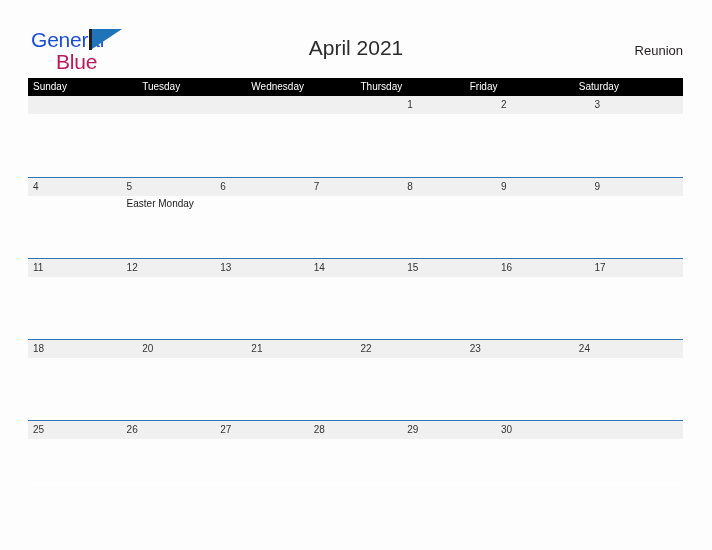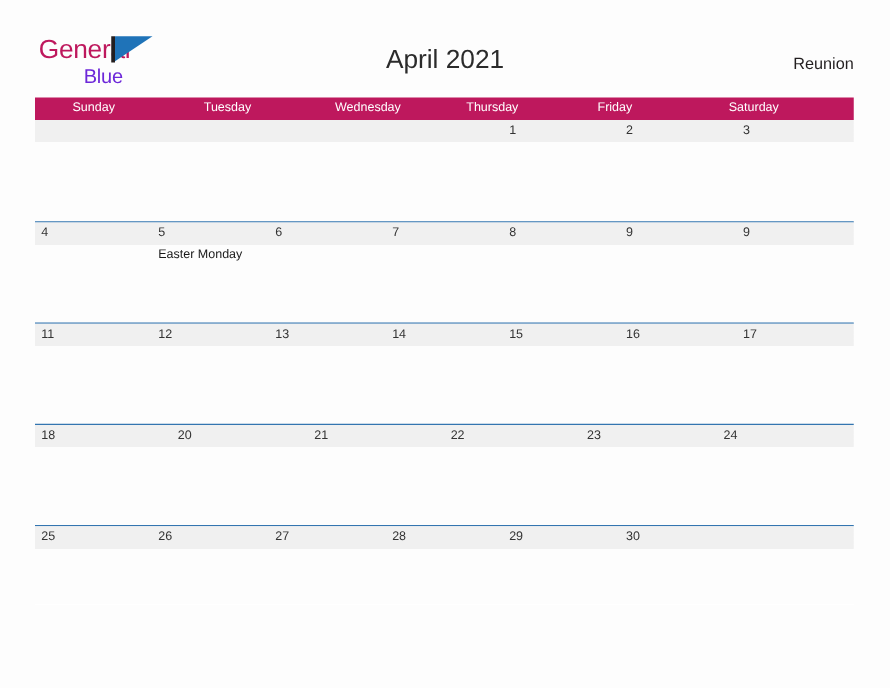--- a/index.html
+++ b/index.html
@@ -32,21 +32,21 @@
     height: 46px;
   }
   .brand-top {
     position: relative;
     height: 23px;
     line-height: 23px;
     white-space: nowrap;
   }
   .brand-general {
     font-size: 21px;
-    color: #be185d;
+    color: #1d4ed8;
     letter-spacing: -0.2px;
   }
   .brand-flag {
     position: absolute;
     left: 58px;
     top: 1px;
     width: 33px;
     height: 21px;
   }
   .brand-flag .pole {
@@ -66,24 +66,23 @@
     border-left: 30px solid #1f73b8;
     border-bottom: 20px solid transparent;
   }
   .brand-bottom {
     height: 23px;
     line-height: 21px;
     padding-left: 25px;
     white-space: nowrap;
   }
   .brand-blue {
-    font-size: 16px;
-    color: #6d28d9;
+    font-size: 21px;
+    color: #be185d;
     letter-spacing: -0.2px;
-    margin-left: 11px;
   }
 
   .cal-title {
     text-align: center;
     font-size: 21px;
     color: #2b2b2b;
     line-height: 52px;
     font-weight: normal;
     margin: 0;
   }
@@ -100,23 +99,22 @@
   
   .calendar {
     position: absolute;
     left: 28px;
     top: 78px;
     width: 655px;
   }
 
   .weekday-row {
     display: flex;
-    background: #be185d;
+    background: #000000;
     height: 18px;
-    padding-left: 25px;
   }
   .weekday-cell {
     flex: 1 1 0;
     font-size: 10px;
     color: #ffffff;
     line-height: 18px;
     padding-left: 5px;
     box-sizing: border-box;
     white-space: nowrap;
     overflow: hidden;

